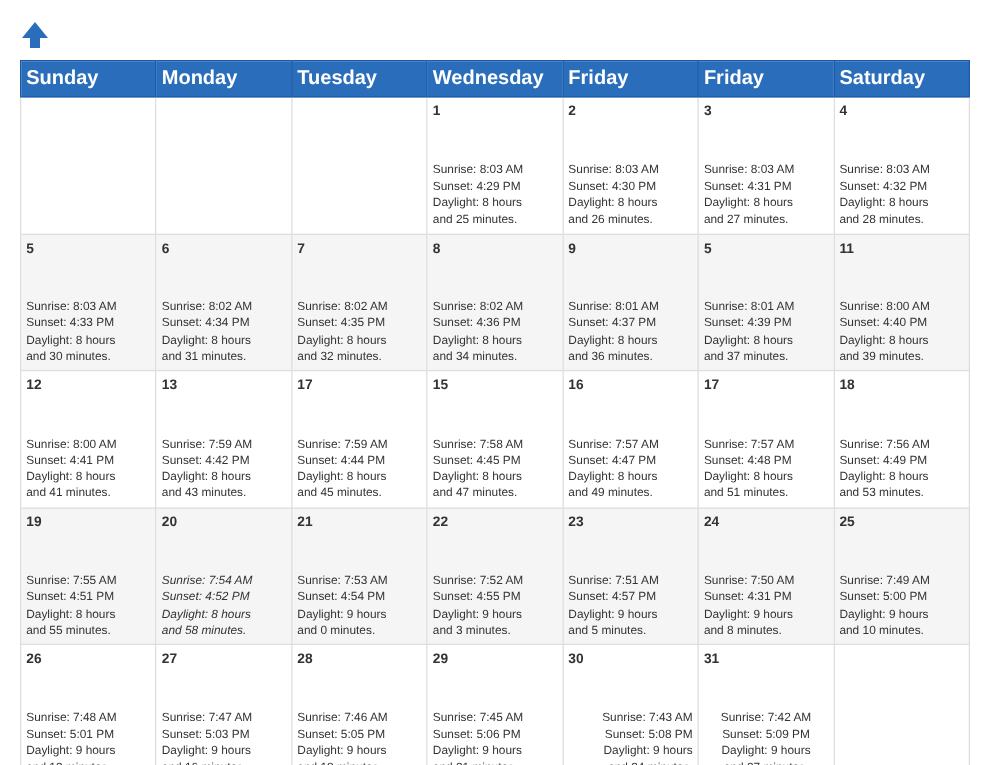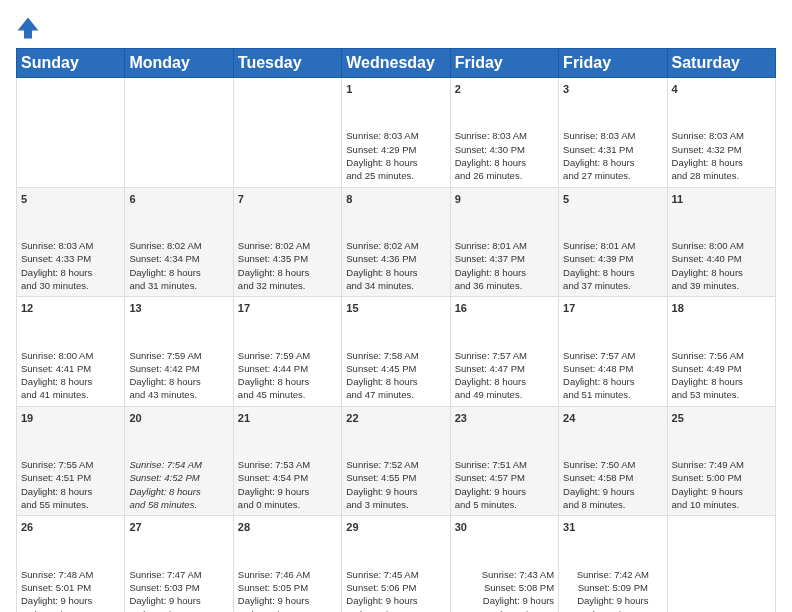--- a/index.html
+++ b/index.html
@@ -286,21 +286,21 @@
         <td>
           <div class="day-num">23</div>
           <div class="day-info" style="white-space: pre-line;">Sunrise: 7:51 AM
 Sunset: 4:57 PM
 Daylight: 9 hours
 and 5 minutes.</div>
         </td>
         <td>
           <div class="day-num">24</div>
           <div class="day-info" style="white-space: pre-line;">Sunrise: 7:50 AM
-Sunset: 4:58 PM
+Sunset: 4:31 PM
 Daylight: 9 hours
 and 8 minutes.</div>
         </td>
         <td>
           <div class="day-num">25</div>
           <div class="day-info" style="white-space: pre-line;">Sunrise: 7:49 AM
 Sunset: 5:00 PM
 Daylight: 9 hours
 and 10 minutes.</div>
         </td>

